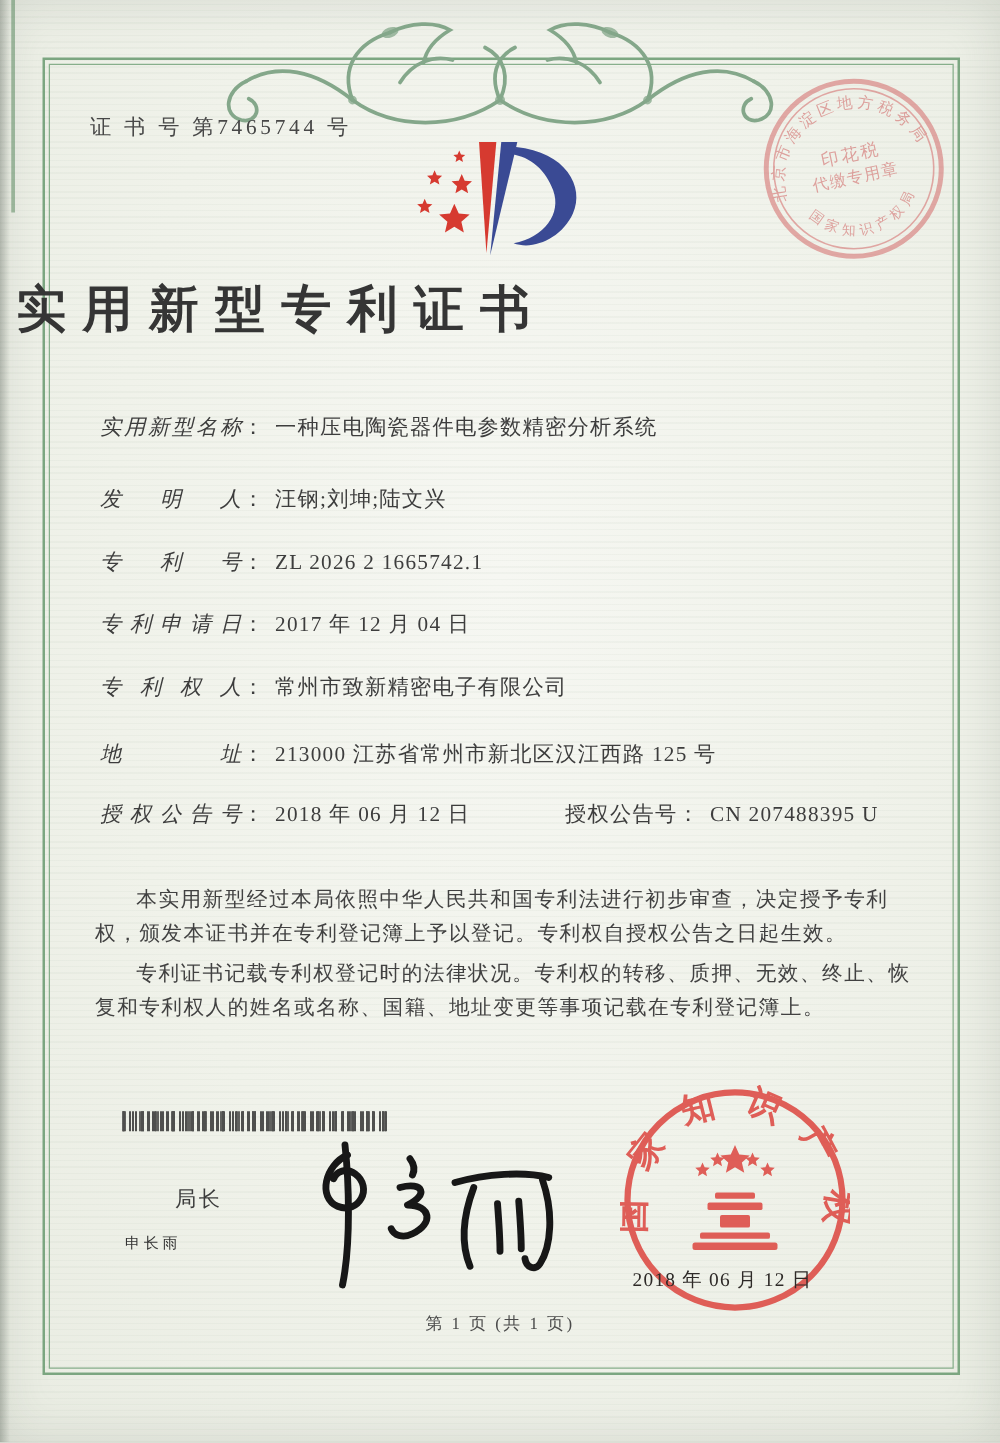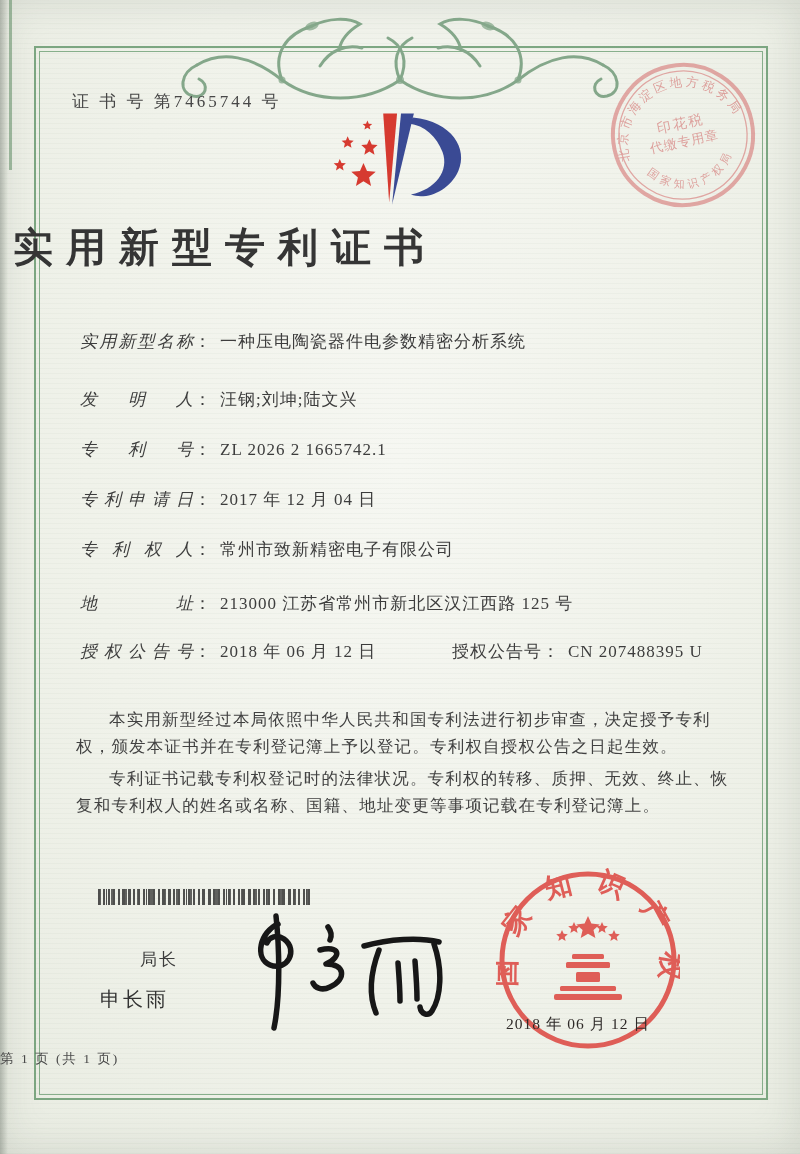--- a/index.html
+++ b/index.html
@@ -36,29 +36,29 @@
   .paras { position:absolute; left:76px; top:706px; width:662px; }
   .paras p { font-size:16.5px; line-height:27px; letter-spacing:1.2px;
     text-indent:2em; margin-bottom:5px; color:#414141; }
   .barcode { position:absolute; left:98px; top:889px; width:212px; height:16px; opacity:.8;
     background:
       repeating-linear-gradient(90deg,#282828 0 2px, rgba(0,0,0,0) 2px 5px),
       repeating-linear-gradient(90deg,#282828 0 1px, rgba(0,0,0,0) 1px 8px),
       repeating-linear-gradient(90deg,rgba(30,30,30,.85) 0 3px, rgba(0,0,0,0) 3px 13px); }
   .signer-title { position:absolute; left:100px; top:948px; font-size:17px;
     letter-spacing:2px; color:#3c3c3c; font-family:"Liberation Sans","DejaVu Sans",sans-serif;margin-left:40px; }
-  .signer-name { position:absolute; left:100px; top:986px; font-size:20px;
+  .signer-name { position:absolute; left:100px; top:986px; font-size:12px;
     letter-spacing:3px; color:#333; font-family:Liberation Serif, serif; }
   .signature { position:absolute; left:212px; top:912px; width:240px; height:120px; }
   .seal { position:absolute; left:496px; top:868px; width:184px; height:184px; opacity:.88; }
   .seal-date { position:absolute; left:506px; top:1014px; font-size:15.5px;
     letter-spacing:1px; color:#2e2a28; z-index:5; }
   .stamp { position:absolute; left:608px; top:60px; width:150px; height:150px;
     transform:rotate(-12deg); opacity:.55; }
-  .footer { position:absolute; left:0; top:1050px; width:100%; 
+  .footer { position:absolute; left:0; top:1050px; width:100%; text-align:center;
     font-size:13.5px; letter-spacing:2px; color:#4a4a4a; }
 </style>
 </head>
 <body>
 
 <div class="page">
 
   <div class="scan-edge"></div>
   <div class="scan-line"></div>
 

